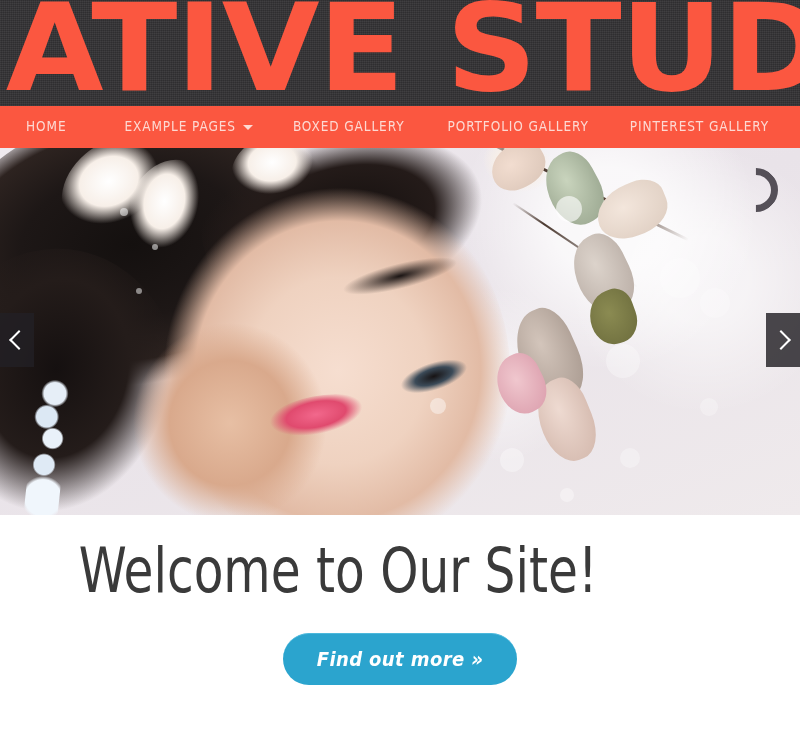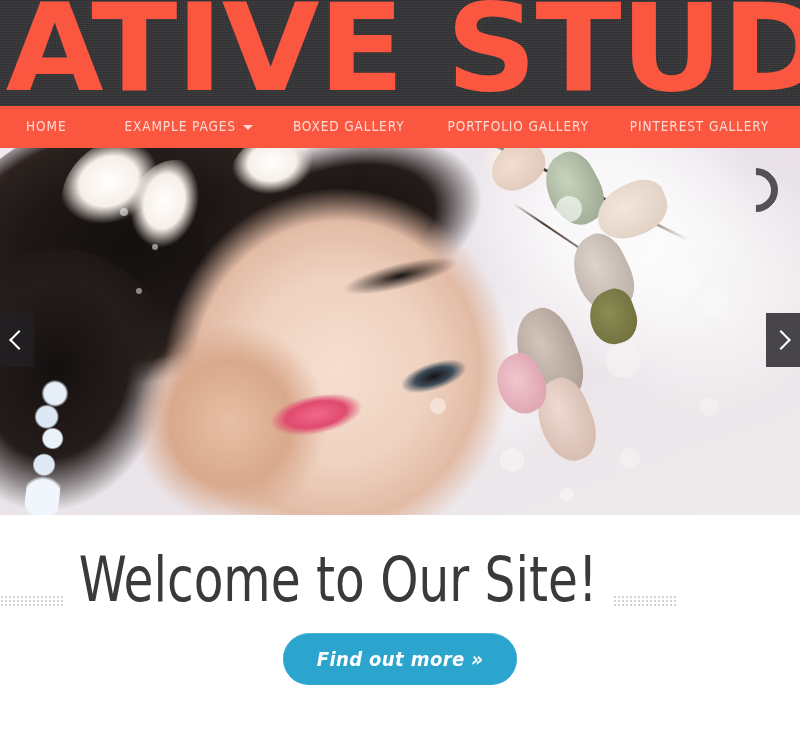--- a/index.html
+++ b/index.html
@@ -256,24 +256,25 @@
 
   
   .content {
     width: 800px;
     padding-top: 20px;
     background: #ffffff;
     text-align: center;
   }
   .heading-row {
     display: flex;
-    align-items: flex-end;
+    align-items: center;
     justify-content: center;
     width: 676px;
     height: 72px;
+    flex-direction: column;
   }
   .heading-rule {
     flex: 1 1 auto;
     height: 13px;
     background-image:
       radial-gradient(circle, #b9b9b9 0.6px, rgba(255,255,255,0) 0.9px);
     background-size: 4px 4px;
     background-position: 0 1px;
   }
   .page-title {

